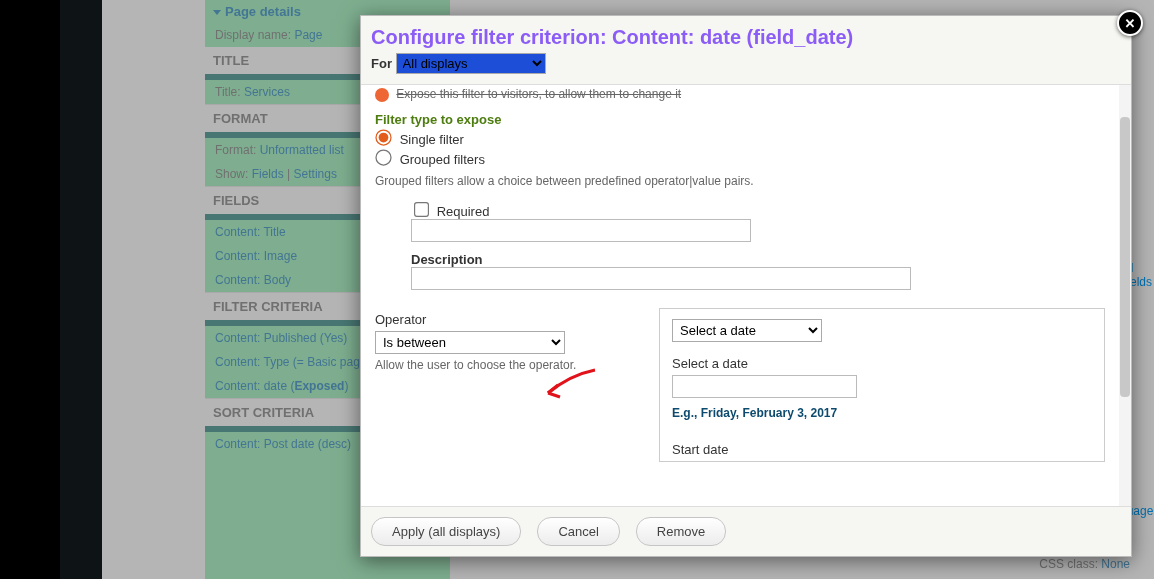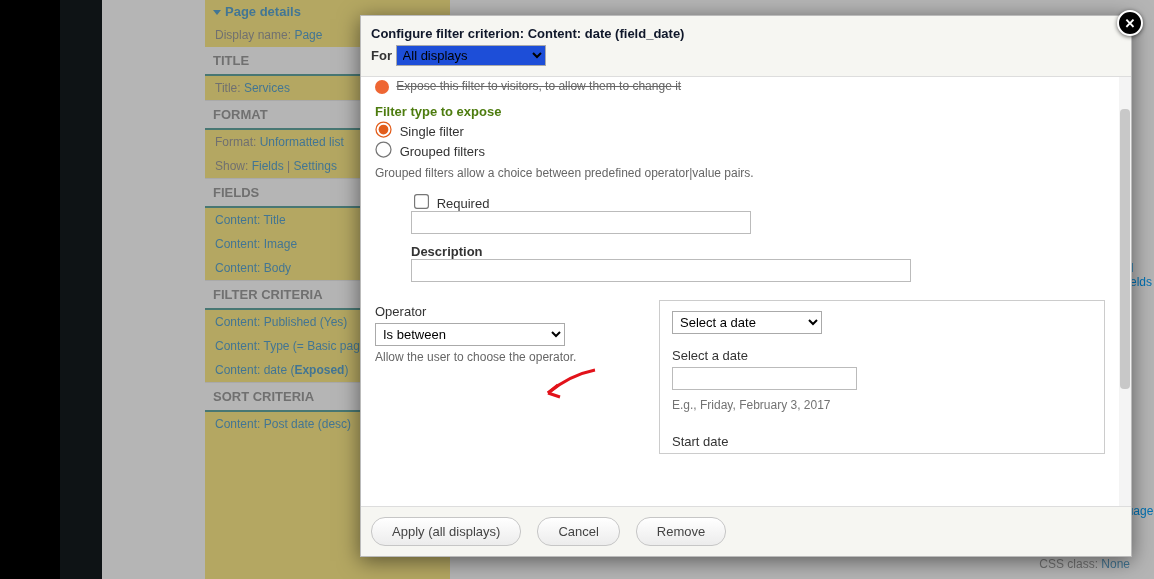--- a/index.html
+++ b/index.html
@@ -6,41 +6,41 @@
   a{color:#0071b3;text-decoration:none;}
 
   
   .left-black{position:absolute;left:0;top:0;width:102px;height:579px;background:#000;}
   .left-dark2{position:absolute;left:60px;top:0;width:42px;height:579px;background:#0e1315;}
 
   
   .page{position:absolute;left:102px;top:0;right:0;height:579px;background:#fff;}
 
   
-  .views-left{position:absolute;left:205px;top:0;width:245px;height:579px;background:#fde047;}
-  .section-hdr{font-size:13px;color:#666;font-weight:bold;padding:6px 8px;border-top:1px solid #e4e4e4;border-bottom:2px solid #0f766e;background:#fff;}
+  .views-left{position:absolute;left:205px;top:0;width:245px;height:579px;background:#86efac;}
+  .section-hdr{font-size:13px;color:#666;font-weight:bold;padding:6px 8px;border-top:1px solid #e4e4e4;border-bottom:6px solid #0f766e;background:#fff;}
   .section-hdr.first{border-top:none;}
   .section-row{padding:5px 10px;font-size:12px;color:#666;}
   .section-row a{color:#0071b3;}
   .expand{color:#0073b6;font-weight:bold;font-size:13px;padding:4px 8px;}
   .expand .tri{display:inline-block;width:0;height:0;border-top:5px solid #0073b6;border-left:4px solid transparent;border-right:4px solid transparent;margin-right:4px;vertical-align:middle;}
 
   
   .overlay{position:absolute;left:102px;top:0;right:0;height:579px;background:rgba(120,120,120,0.55);}
 
   
   .right-frag{position:absolute;right:0;width:34px;color:#0071b3;font-size:12px;}
   .rf1{top:261px;}
   .rf2{top:504px;}
 
   
   .modal{position:absolute;left:360px;top:15px;width:770px;height:540px;background:#f6f6f2;border:1px solid #bbb;box-shadow:0 4px 20px rgba(0,0,0,0.5);display:flex;flex-direction:column;}
   .modal-close{position:absolute;right:-12px;top:-6px;width:22px;height:22px;border-radius:50%;background:#000;border:2px solid #fff;color:#fff;display:flex;align-items:center;justify-content:center;font-weight:bold;font-size:13px;box-shadow:0 1px 4px rgba(0,0,0,0.6);}
 
-  .modal-title{font-size:13px;font-weight:bold;padding:10px 10px 4px;color:#0f172a;}
+  .modal-title{font-size:20px;font-weight:bold;padding:10px 10px 4px;color:#8b5cf6;}
   .modal-for{padding:0 10px 10px;font-size:13px;color:#333;font-weight:bold;}
   .modal-for select{width:150px;font-size:13px;border:1px solid #aaa;background:#1d4ed8;padding:1px 2px;}
   .modal-body{flex:1;overflow:hidden;position:relative;background:#fff;border-top:1px solid #ddd;border-bottom:1px solid #ddd;padding-left:47px;}
   .modal-body-inner{position:absolute;left:0;top:0;right:12px;bottom:0;padding:0 14px 6px;overflow:hidden;}
   .vscroll{position:absolute;right:0;top:0;width:12px;height:100%;background:#f4f4f4;}
   .vscroll-thumb{position:absolute;right:1px;top:32px;width:10px;height:280px;background:#c8c8c8;border-radius:4px;}
 
   .cutoff{color:#666;font-size:12px;padding-top:2px;margin-left:22px;}
   .cutoff-switch{display:inline-block;width:14px;height:14px;border-radius:7px;background:#ee6633;vertical-align:middle;margin:0 4px 0 -22px;}
 
@@ -56,21 +56,21 @@
   .text-input{border:1px solid #bbb;padding:3px 4px;font-size:13px;width:330px;background:#fff;}
   .wide{width:490px;}
 
   .two-col{display:flex;gap:30px;margin-top:18px;}
   .col-left{flex:1;}
   .col-right{width:420px;border:1px solid #ccc;padding:10px 12px 0;}
   .col-left .fld-label, .col-right .fld-label{font-weight:normal;display:block;color:#333;margin:4px 0;}
   .op-select{width:190px;border:1px solid #aaa;background:#fff;font-size:13px;padding:2px 3px;}
   .sel-date{width:150px;border:1px solid #aaa;background:#fff;font-size:13px;padding:2px 3px;}
   .date-input{width:175px;border:1px solid #bbb;padding:3px 4px;font-size:13px;background:#fff;}
-  .eg{color:#737373;font-size:12px;margin-top:8px;}
+  .eg{color:#0c4a6e;font-size:12px;margin-top:8px;font-weight:bold;}
   .sub-desc{color:#666;font-size:12px;margin-top:4px;}
 
   .modal-footer{padding:10px 10px;display:flex;gap:16px;}
   .btn{border:1px solid #c6c6c6;border-radius:14px;background:linear-gradient(#fff,#ececec);padding:6px 20px;font-size:13px;color:#444;cursor:pointer;}
 
   
   .arrow{position:absolute;left:540px;top:365px;pointer-events:none;}
 </style>
 </head>
 <body>

